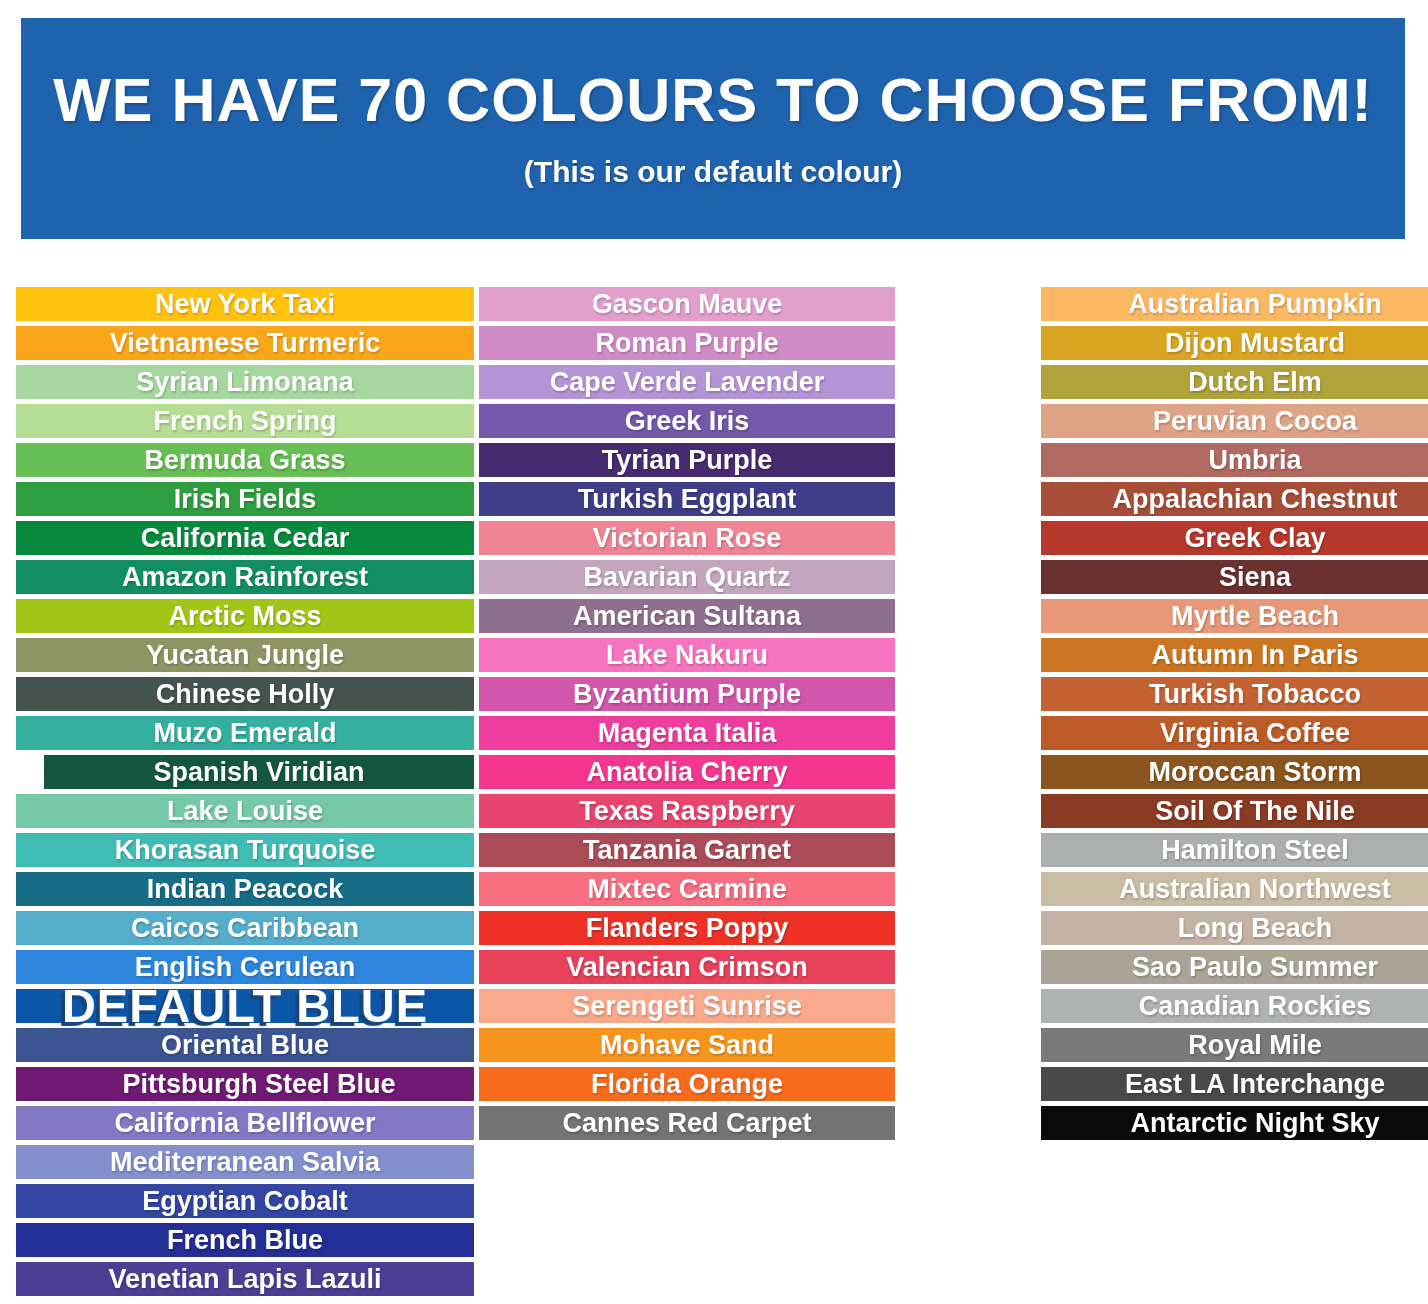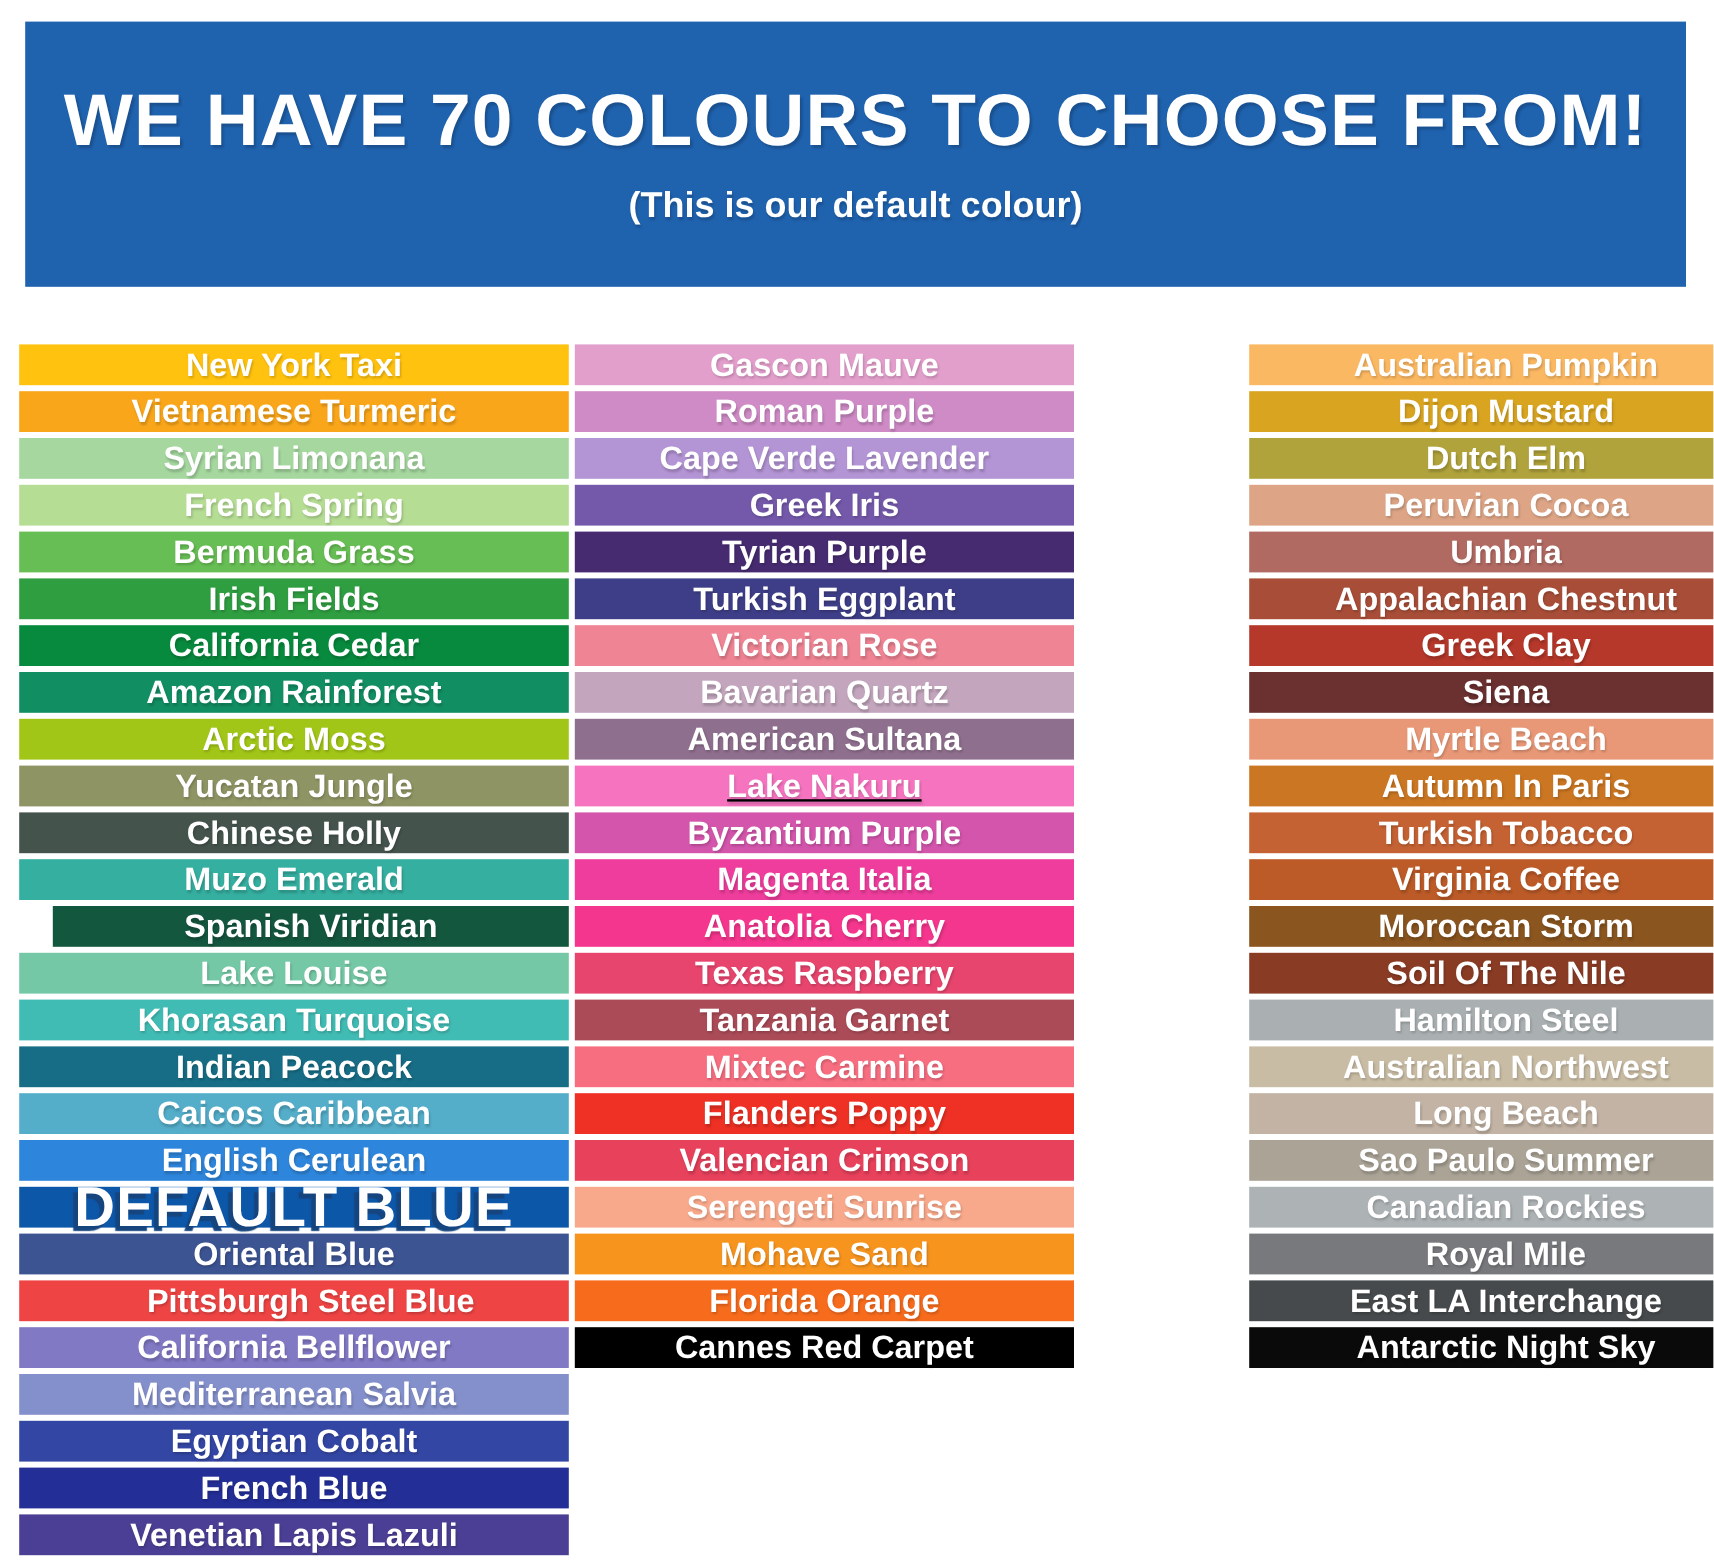--- a/index.html
+++ b/index.html
@@ -140,21 +140,21 @@
       </div>
       <div class="swatch" style="background: rgb(46, 134, 220);">
         <span class="lbl">English Cerulean</span>
       </div>
       <div class="swatch default" style="background: rgb(13, 87, 169);">
         <span class="lbl">DEFAULT BLUE</span>
       </div>
       <div class="swatch" style="background: rgb(61, 84, 147);">
         <span class="lbl">Oriental Blue</span>
       </div>
-      <div class="swatch" style="background: #ef4444; padding-left: 28px;">
+      <div class="swatch" style="background: #701a75; padding-left: 28px;">
         <span class="lbl">Pittsburgh Steel Blue</span>
       </div>
       <div class="swatch" style="background: rgb(130, 121, 197);">
         <span class="lbl">California Bellflower</span>
       </div>
       <div class="swatch" style="background: rgb(132, 144, 204);">
         <span class="lbl">Mediterranean Salvia</span>
       </div>
       <div class="swatch" style="background: rgb(51, 70, 164);">
         <span class="lbl">Egyptian Cobalt</span>
@@ -187,21 +187,21 @@
       </div>
       <div class="swatch" style="background: rgb(239, 132, 148);">
         <span class="lbl">Victorian Rose</span>
       </div>
       <div class="swatch" style="background: rgb(195, 166, 189);">
         <span class="lbl">Bavarian Quartz</span>
       </div>
       <div class="swatch" style="background: rgb(142, 111, 142);">
         <span class="lbl">American Sultana</span>
       </div>
-      <div class="swatch" style="background: rgb(245, 115, 191); text-decoration: underline;">
+      <div class="swatch" style="background: rgb(245, 115, 191);">
         <span class="lbl">Lake Nakuru</span>
       </div>
       <div class="swatch" style="background: rgb(212, 85, 172);">
         <span class="lbl">Byzantium Purple</span>
       </div>
       <div class="swatch" style="background: rgb(238, 61, 156);">
         <span class="lbl">Magenta Italia</span>
       </div>
       <div class="swatch" style="background: rgb(245, 54, 142);">
         <span class="lbl">Anatolia Cherry</span>
@@ -223,21 +223,21 @@
       </div>
       <div class="swatch" style="background: rgb(249, 169, 139);">
         <span class="lbl">Serengeti Sunrise</span>
       </div>
       <div class="swatch" style="background: rgb(247, 148, 30);">
         <span class="lbl">Mohave Sand</span>
       </div>
       <div class="swatch" style="background: rgb(247, 107, 28);">
         <span class="lbl">Florida Orange</span>
       </div>
-      <div class="swatch" style="background: #000000;">
+      <div class="swatch" style="background: #737373;">
         <span class="lbl">Cannes Red Carpet</span>
       </div>
     </div>
   <div id="col-2" class="col">
       <div class="swatch" style="background: rgb(251, 184, 98);">
         <span class="lbl">Australian Pumpkin</span>
       </div>
       <div class="swatch" style="background: rgb(217, 165, 33);">
         <span class="lbl">Dijon Mustard</span>
       </div>

